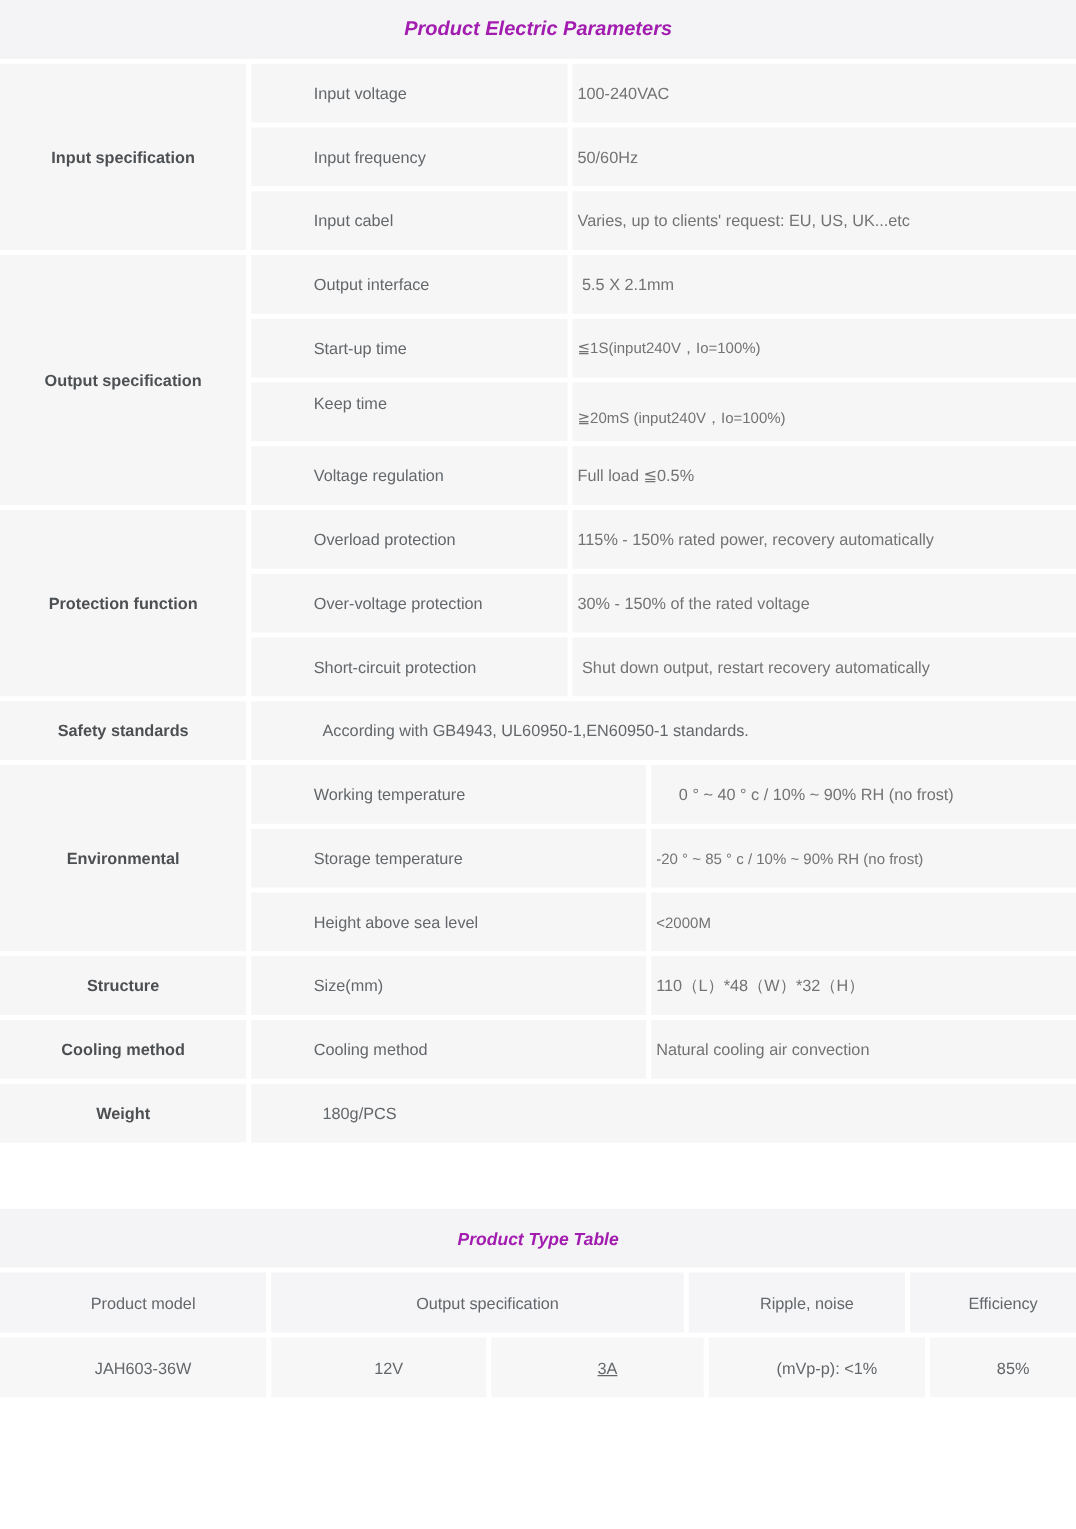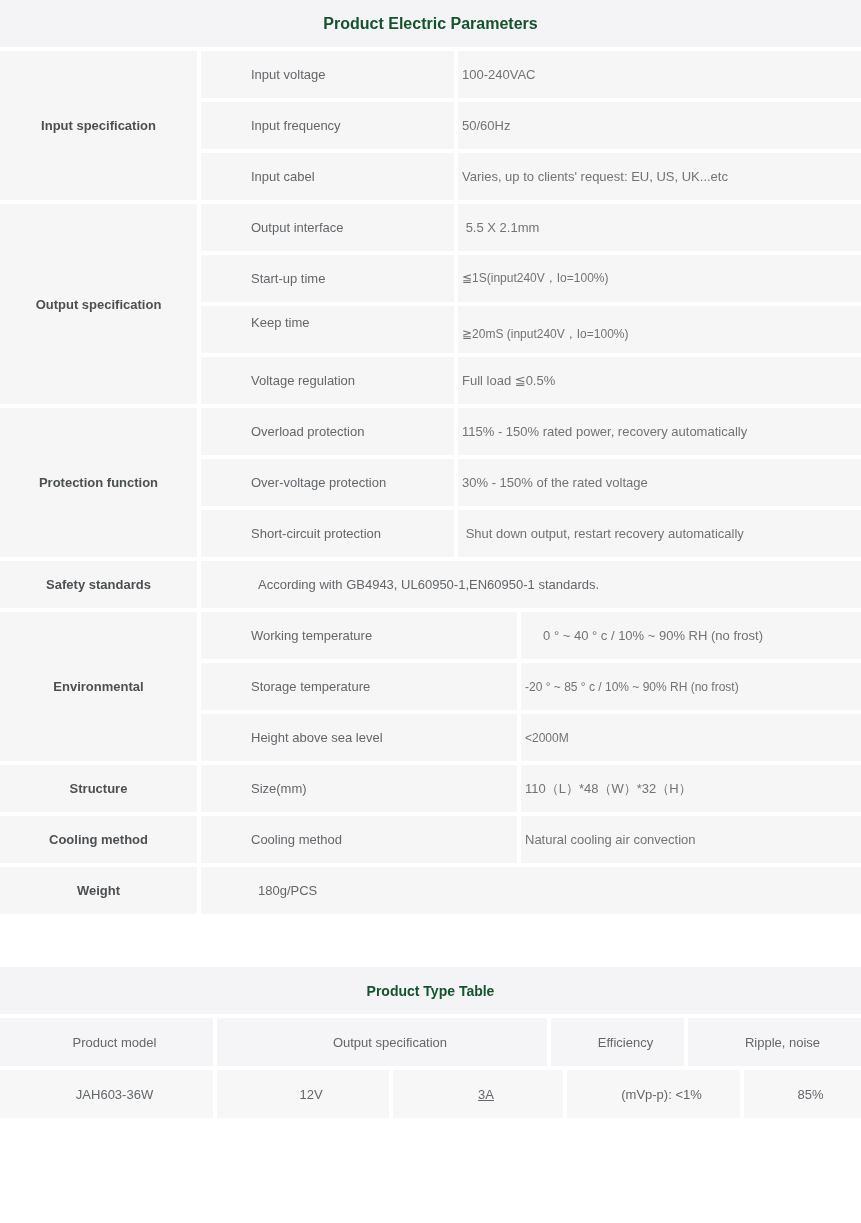--- a/index.html
+++ b/index.html
@@ -7,22 +7,23 @@
     width:861px;
     font-family:"Liberation Sans", sans-serif;
     color:#666a6d;
     font-size:13px;
   }
   .tbl-title {
     height:47px;
     background:#f4f4f6;
     display:flex; align-items:center; justify-content:center;
     font-weight:bold;
-    color:#14532d;
+    color:#a21caf;
     margin-bottom:4px;
+    font-style:italic;
   }
   .tbl-title.big { font-size:16px; }
   .tbl-title.mid { font-size:14px; }
   .sec { display:flex; margin-bottom:4px; }
   .cat {
     width:197px; flex-shrink:0;
     background:#f6f6f7;
     display:flex; align-items:center; justify-content:center;
     text-align:center;
     font-weight:bold;
@@ -200,22 +201,22 @@
   </section>
 
   <div class="spacer"></div>
 
   <section>
     <header class="tbl-title mid">Product Type Table</header>
 
     <div class="tt-row header">
       <div class="tt-cell w1">Product model</div>
       <div class="tt-cell w23">Output specification</div>
+      <div class="tt-cell w4">Ripple, noise</div>
       <div class="tt-cell w5">Efficiency</div>
-      <div class="tt-cell w4">Ripple, noise</div>
     </div>
 
     <div class="tt-row data">
       <div class="tt-cell w1">JAH603-36W</div>
       <div class="tt-cell w2">12V</div>
       <div class="tt-cell w3">3A</div>
       <div class="tt-cell w4">(mVp-p): &lt;1%</div>
       <div class="tt-cell w5">85%</div>
     </div>
   </section>

